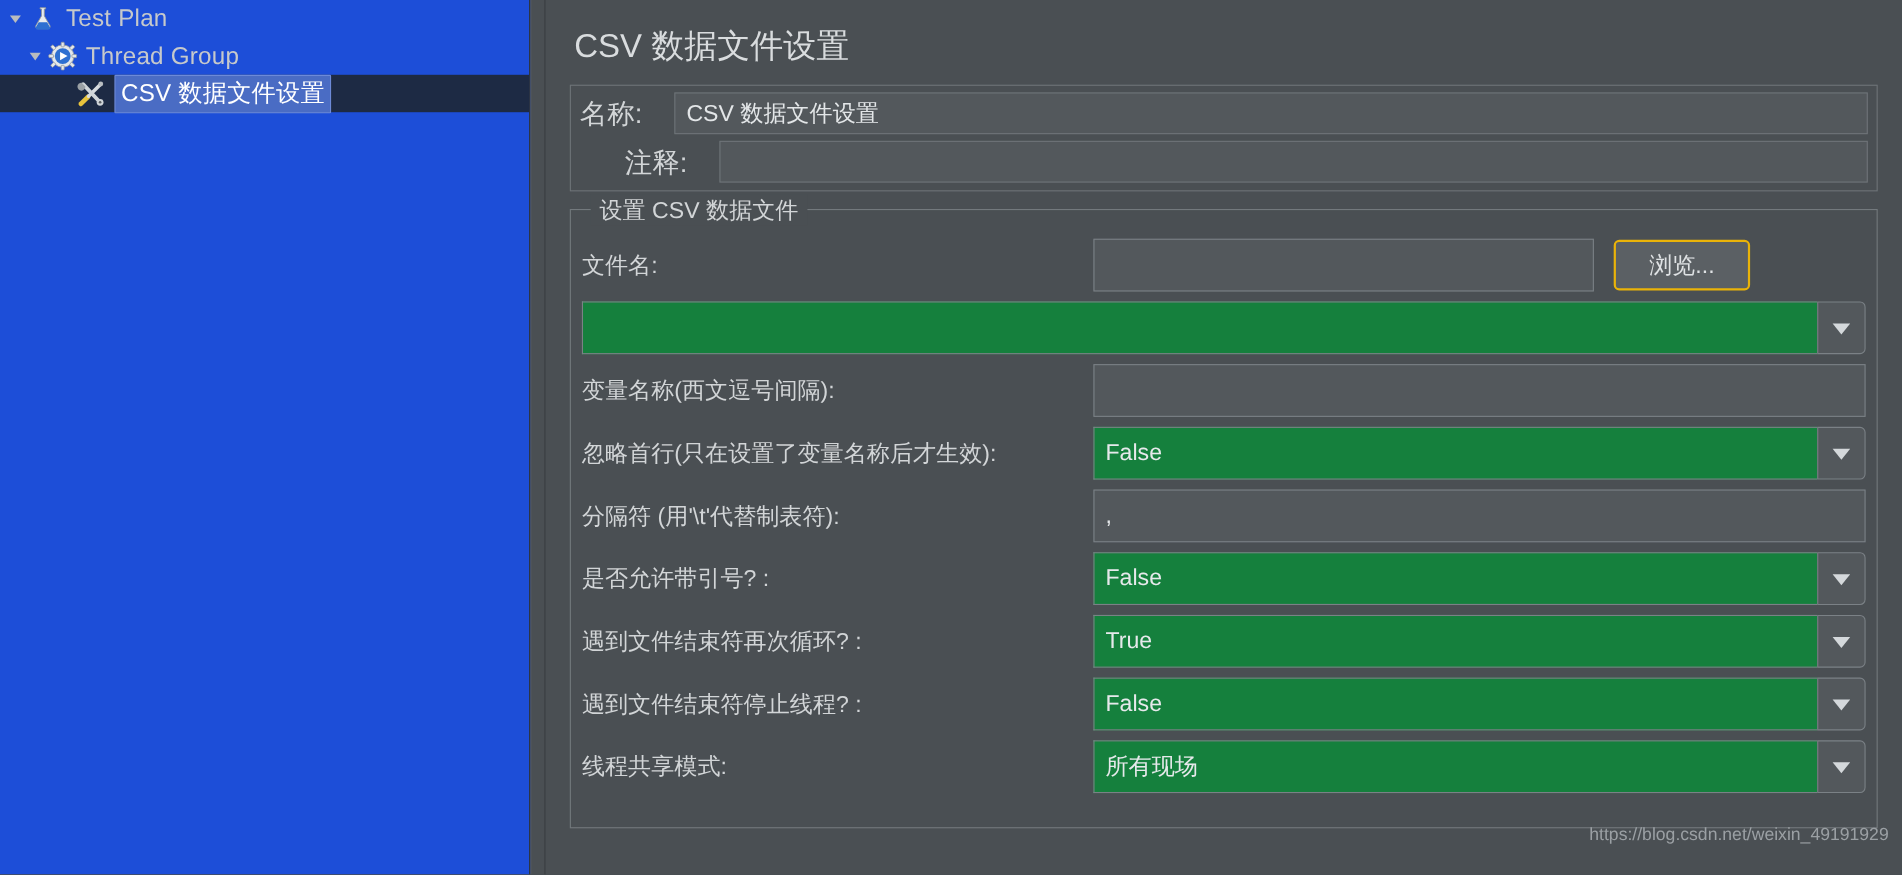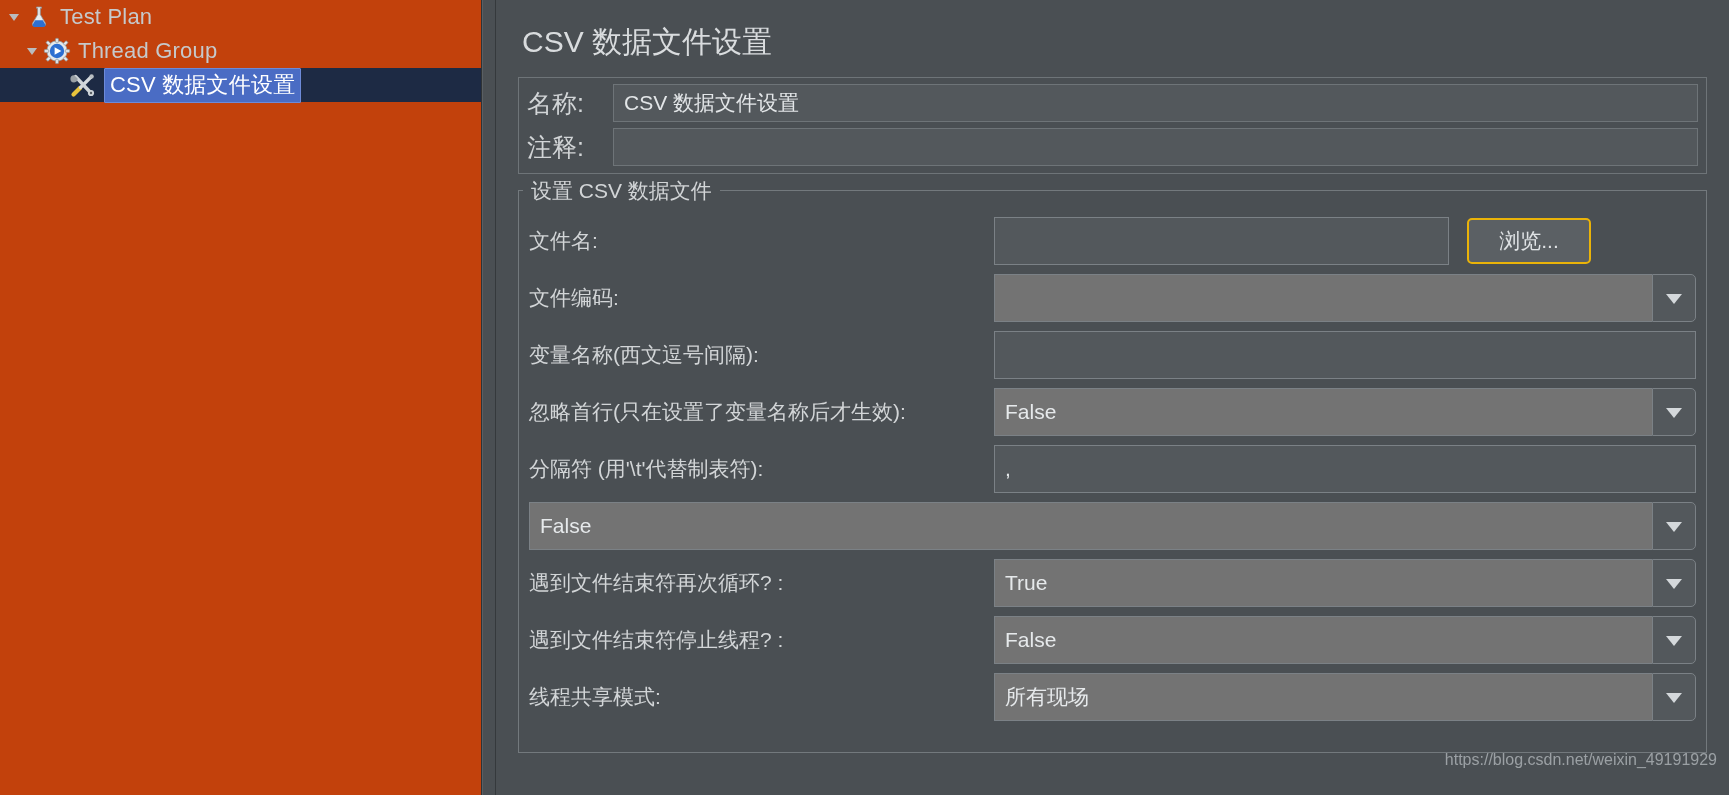--- a/index.html
+++ b/index.html
@@ -9,21 +9,21 @@
     font-family: "Liberation Sans", "DejaVu Sans", sans-serif;
     overflow: hidden;
   }
 
   
   #app { display: flex; width: 1729px; height: 795px; background: #4a4f53; }
 
   
   #tree-panel {
     width: 482px; height: 795px;
-    background: #c2410c;
+    background: #1d4ed8;
     position: relative;
     flex: 0 0 482px;
     border-right: 1px solid #2f3336;
   }
   .tree-row {
     display: flex; align-items: center;
     height: 34px;
     padding-left: 4px;
     position: relative;
   }
@@ -85,21 +85,21 @@
   }
 
   
   .meta-box {
     border: 1px solid #6e7478;
     background: #4a4f53;
     padding: 6px 8px 7px 8px;
     margin-bottom: 16px;
   }
   .meta-row { display: flex; align-items: center; height: 38px; }
-  .meta-row + .meta-row { margin-top: 6px; }
+  .meta-row + .meta-row { margin-top: 6px; margin-left: 41px; }
   .meta-label {
     font-size: 25px; color: #d2d5d7;
     width: 86px; flex: 0 0 86px;
     white-space: nowrap;
   }
   .meta-field {
     flex: 1 1 auto; height: 38px;
     background: #53585c;
     border: 1px solid #6e7478;
     display: flex; align-items: center;
@@ -111,21 +111,21 @@
   
   .group-box {
     position: relative;
     border: 1px solid #73797d;
     margin-top: 14px;
     padding: 26px 10px 22px 10px;
     min-height: 470px;
   }
   .group-legend {
     position: absolute;
-    top: -14px; left: 4px;
+    top: -14px; left: 18px;
     background: #4a4f53;
     padding: 0 8px;
     font-size: 21px;
     color: #d2d5d7;
     white-space: nowrap;
   }
 
   
   .form-row {
     display: flex; align-items: center;
@@ -171,21 +171,21 @@
 
   .combo {
     flex: 1 1 auto;
     height: 48px;
     display: flex; align-items: stretch;
     min-width: 0;
     cursor: pointer;
   }
   .combo-value {
     flex: 1 1 auto;
-    background: #737373;
+    background: #15803d;
     border: 1px solid #7b8186;
     border-right: none;
     display: flex; align-items: center;
     padding: 0 10px;
     font-size: 21px; color: #e6e9eb;
     white-space: nowrap; overflow: hidden;
   }
   .combo-arrow {
     flex: 0 0 44px;
     background: #53585c;
@@ -301,21 +301,20 @@
 
       <div class="form-row">
         <span class="form-label">文件名:</span>
         <div class="field-wrap">
           <div class="text-input short"></div>
           <div class="browse-btn">浏览...</div>
         </div>
       </div>
 
       <div class="form-row">
-        <span class="form-label">文件编码:</span>
         <div class="field-wrap">
           <div class="combo">
             <div class="combo-value"></div>
             <div class="combo-arrow">
               <svg width="20" height="13" viewBox="0 0 20 13">
                   <polygon points="2,2 18,2 10,12" fill="#d4d8db"></polygon>
                 </svg>
             </div>
           </div>
         </div>
@@ -343,20 +342,21 @@
       </div>
 
       <div class="form-row">
         <span class="form-label">分隔符 (用'\t'代替制表符):</span>
         <div class="field-wrap">
           <div class="text-input">,</div>
         </div>
       </div>
 
       <div class="form-row">
+        <span class="form-label">是否允许带引号? :</span>
         <div class="field-wrap">
           <div class="combo">
             <div class="combo-value">False</div>
             <div class="combo-arrow">
               <svg width="20" height="13" viewBox="0 0 20 13">
                   <polygon points="2,2 18,2 10,12" fill="#d4d8db"></polygon>
                 </svg>
             </div>
           </div>
         </div>

